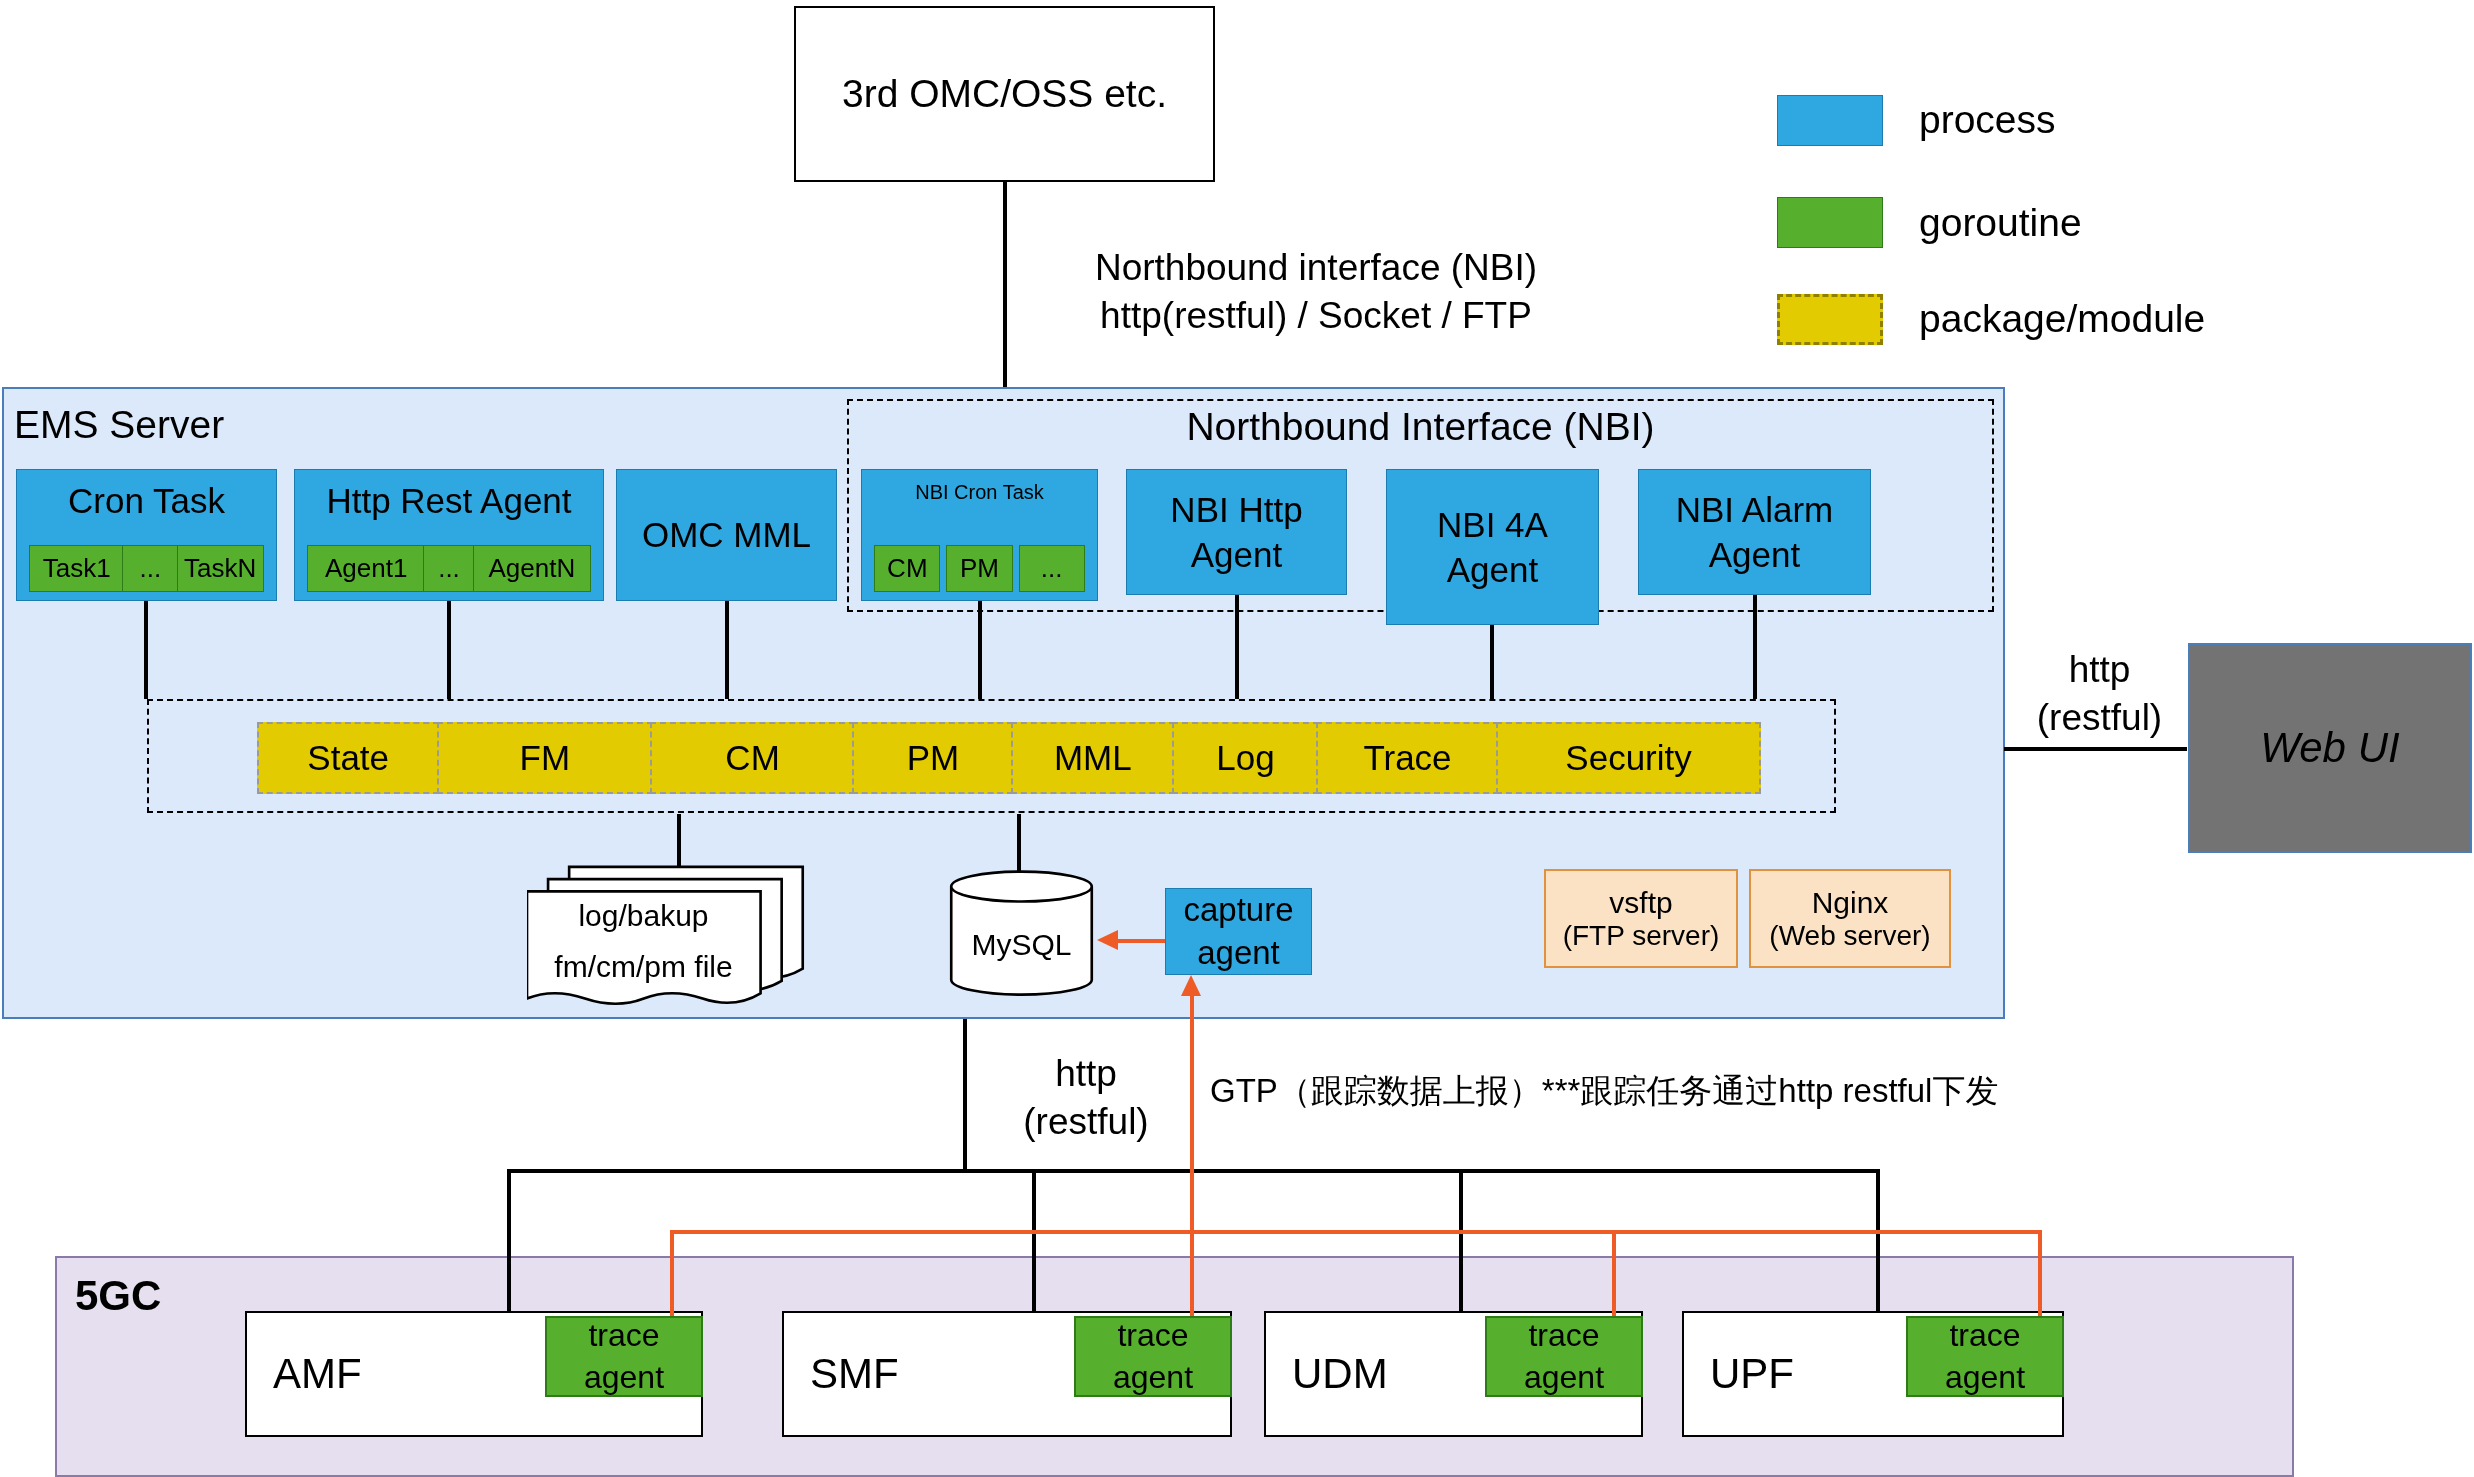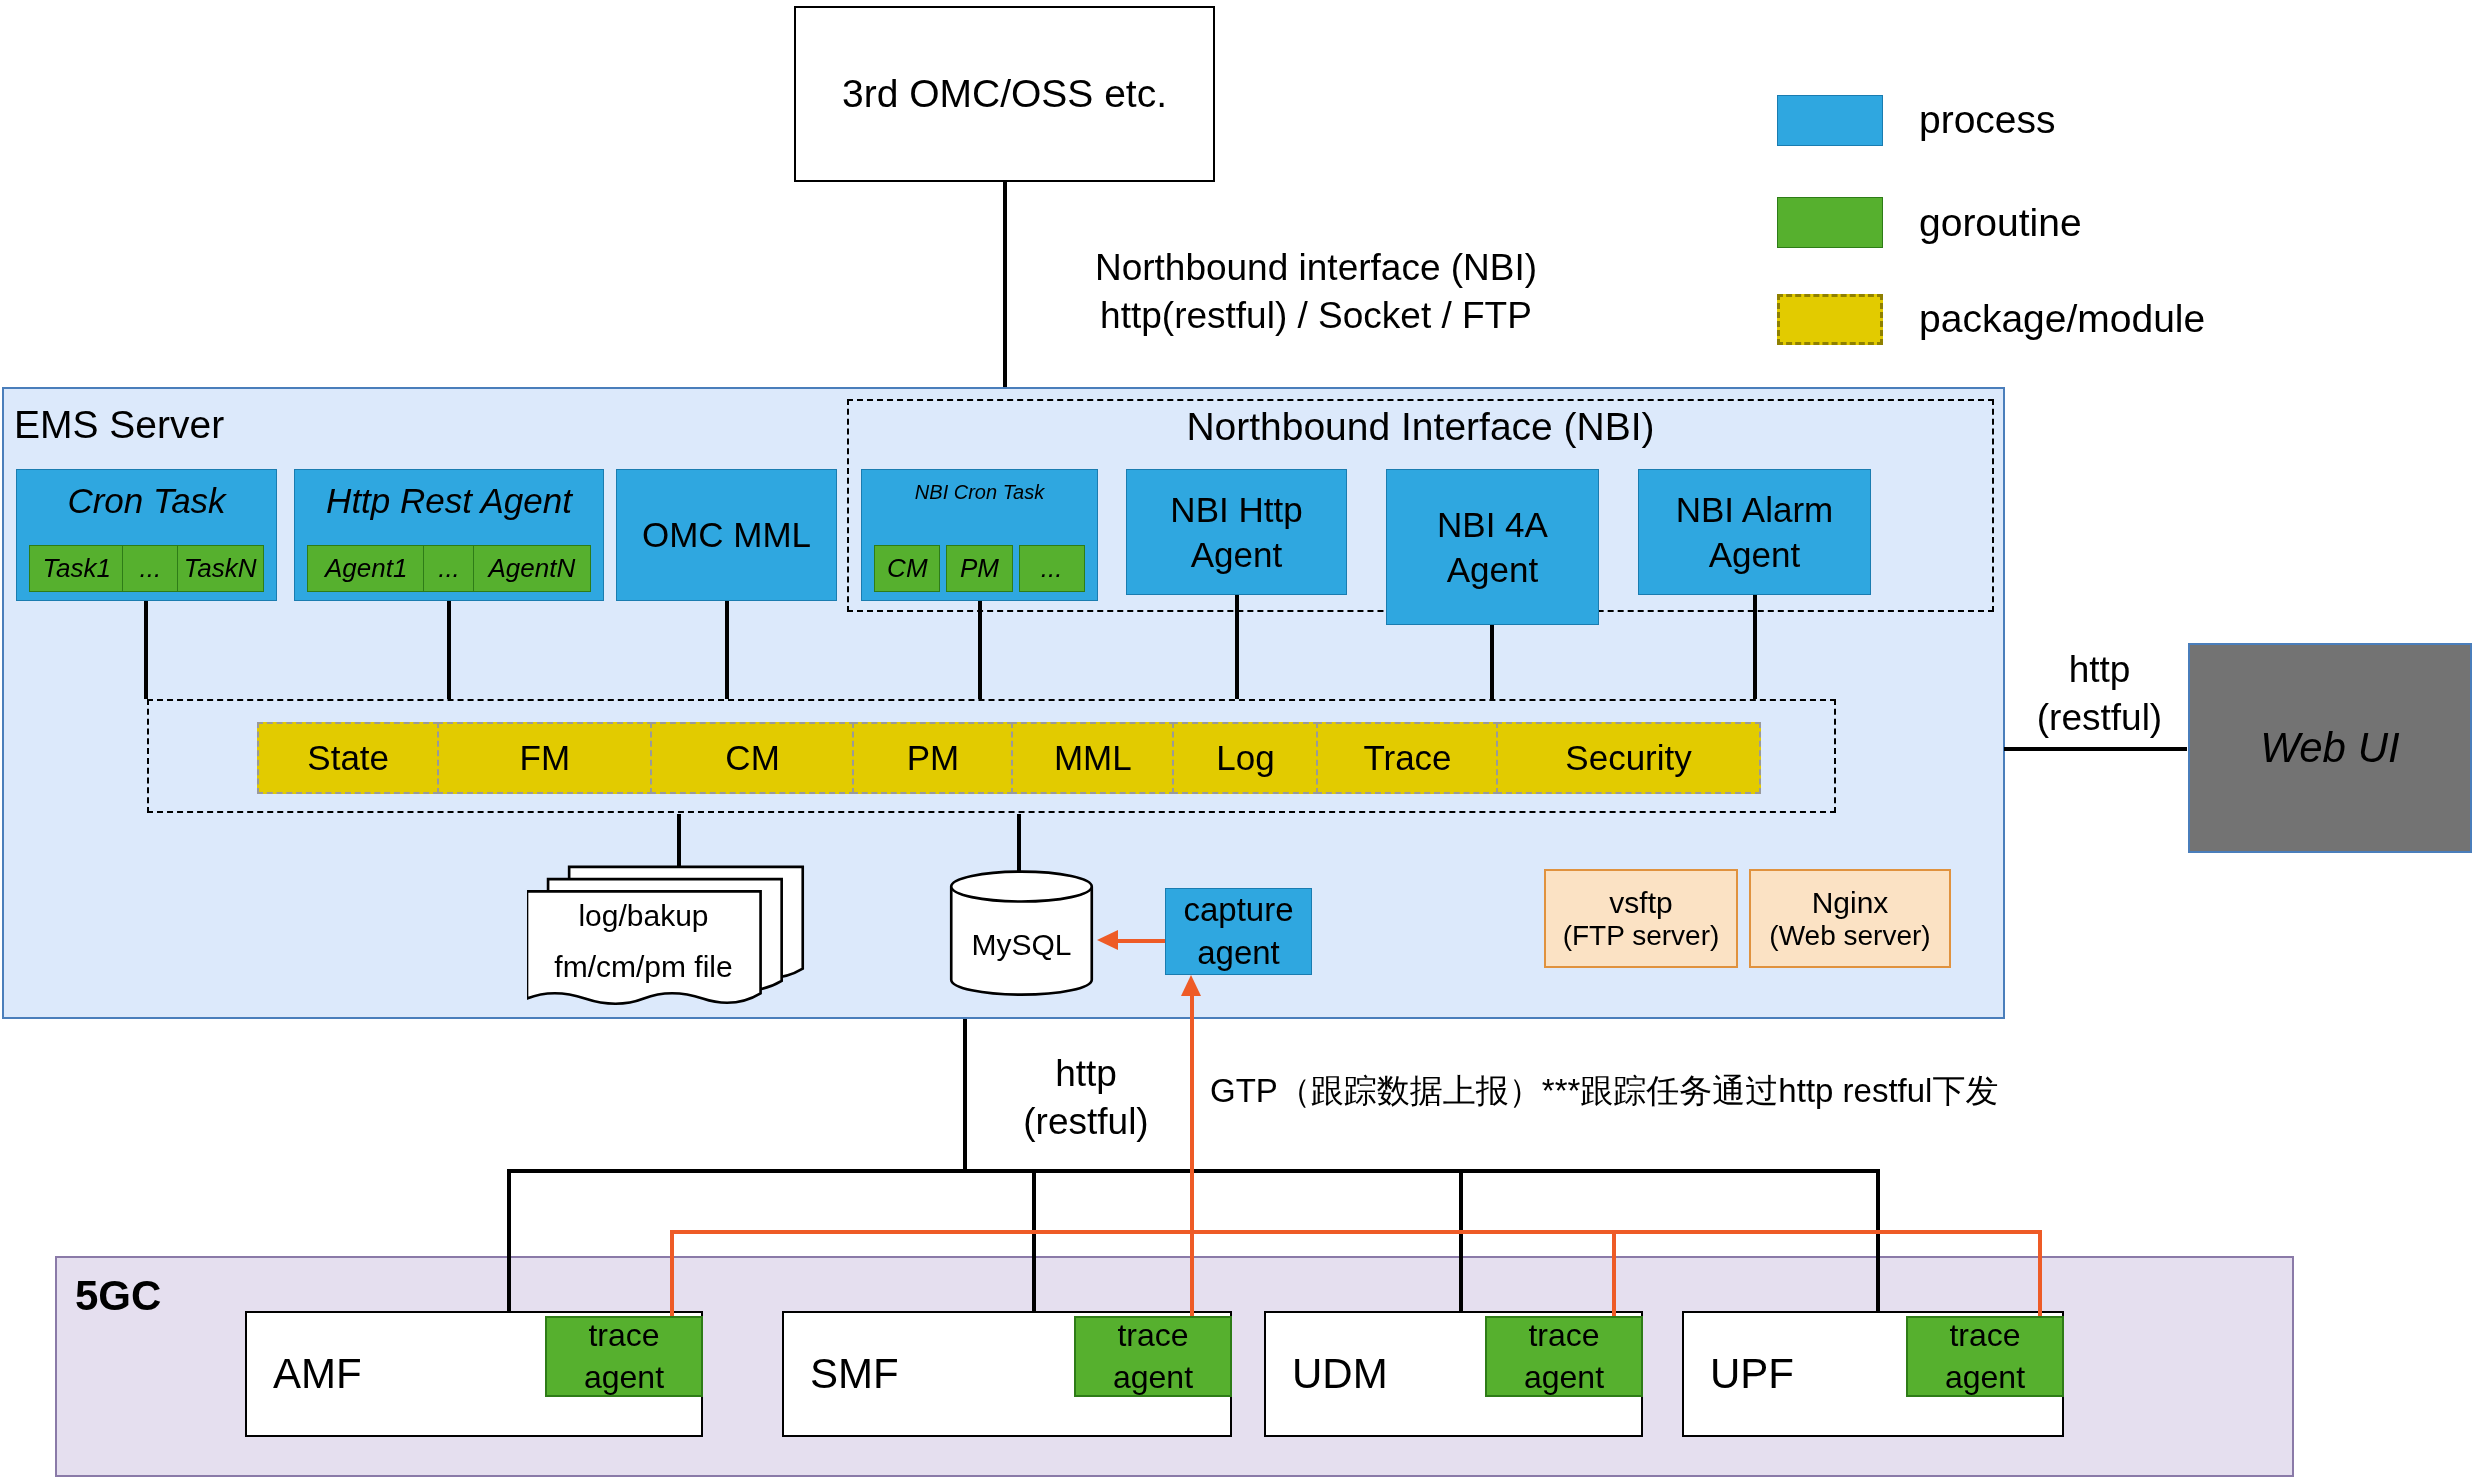--- a/index.html
+++ b/index.html
@@ -24,21 +24,21 @@
   .core-box  { background:#e5dfef; border:2.6px solid #8a7aa8; }
   .dashed-box{ border:2.6px dashed #000; background:transparent; }
 
   
   .proc  { background:#2fa7e0; border:1.8px solid #1a7cb0; }
   .goro  { background:#56b02e; border:1.8px solid #2e7c17; }
   .plain { background:#fff; border:2.6px solid #000; }
   .srv   { background:#fbe2c4; border:2.6px solid #e0923e;text-align:center; }
   .webui { background:#737373; border:2.6px solid #4a7ebb;font-style:italic; }
 
-  .procbox { display:flex; flex-direction:column;font-style:italic; }
+  .procbox { display:flex; flex-direction:column; }
   .proclabel { padding-top:10.5px; text-align:center; font-size:35px; }
   .childrow { display:flex; margin:auto 12.3px 8px 12.3px; height:47px; }
   .gcell { display:flex; align-items:center; justify-content:center;
            background:#56b02e; border:1.8px solid #2e7c17; font-size:26px; }
   .gcell + .gcell { margin-left:-1.8px; }
   .childrow.gapped { gap:6.1px; }
   .childrow.gapped .gcell + .gcell { margin-left:0; }
 
   
   .modstrip { display:flex; }

